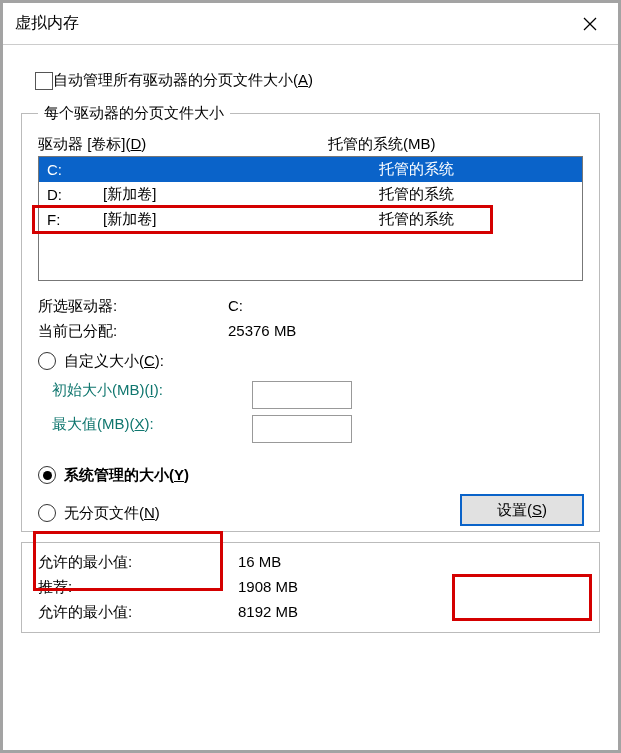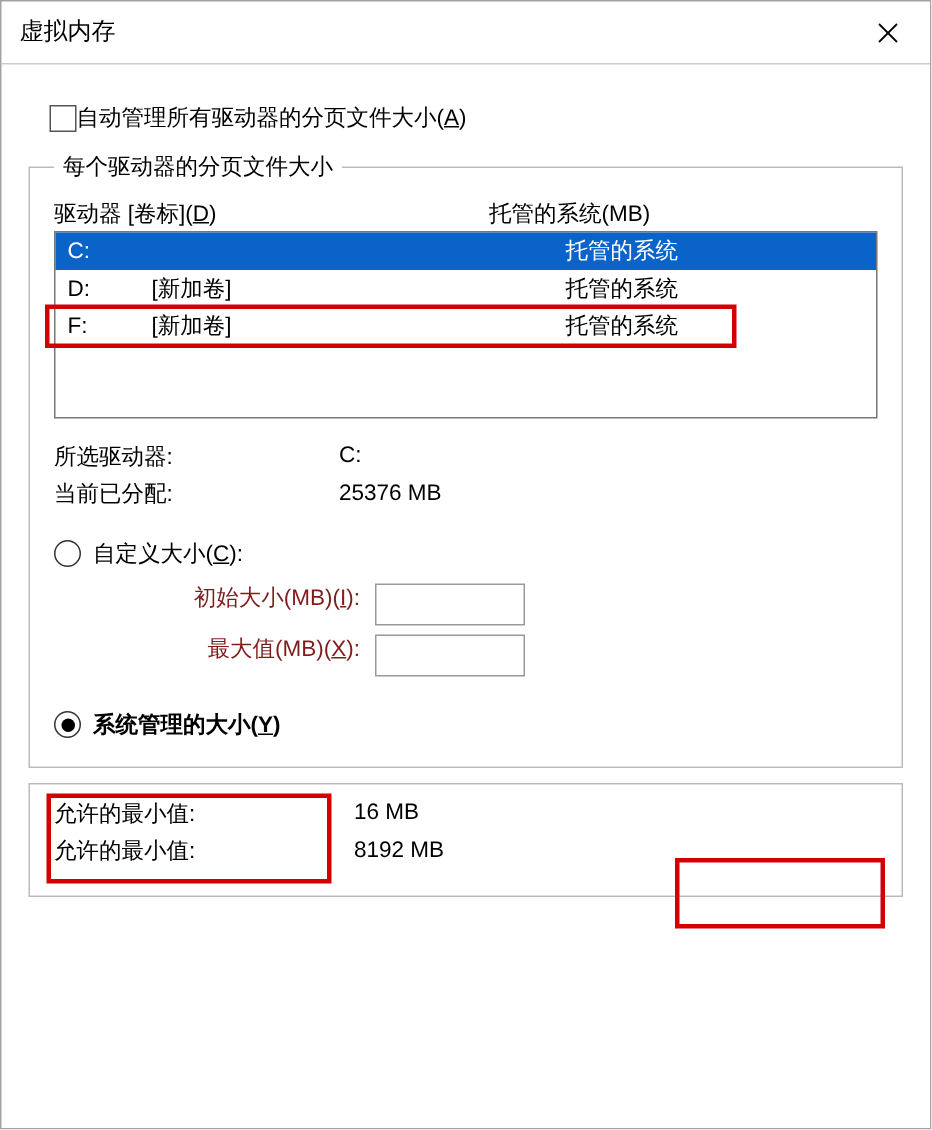--- a/index.html
+++ b/index.html
@@ -8,21 +8,21 @@
     font-size: 15px;
     background: #fff;
     color: #000;
     width: 621px;
     height: 753px;
     overflow: hidden;
   }
   .window {
     width: 621px;
     height: 753px;
-    border: 1px solid #a3a3a3;
+    border: 3px solid #a3a3a3;
     display: flex;
     flex-direction: column;
   }
   .titlebar {
     height: 42px;
     display: flex;
     align-items: center;
     padding-left: 12px;
     border-bottom: 1px solid #ccc;
     position: relative;
@@ -47,21 +47,21 @@
     align-items: center;
     gap: 0;
     margin: 10px 0 14px 14px;
   }
   .checkbox-box {
     width: 18px; height: 18px; border: 1px solid #555; background: #fff;
   }
   fieldset {
     border: 1px solid #bbb;
     margin: 0 0 10px 0;
-    padding: 10px 16px 14px 16px;
+    padding: 10px 16px 4px 16px;
   }
   fieldset legend { padding: 0 6px; font-size: 15px; }
   .headers {
     display: flex;
     margin-top: 2px;
     margin-bottom: 2px;
   }
   .headers .h1 { width: 290px; }
   .headers .h2 { flex: 1; }
   .drive-list {
@@ -90,28 +90,28 @@
     display: flex;
     margin-bottom: 6px;
   }
   .info-row .lab { width: 190px; }
   .info-row .val { }
   .radio-line {
     display: flex;
     align-items: center;
     gap: 8px;
     min-height: 28px;
-    margin-top: 16px;
+    margin-top: 6px;
   }
   .radio-outer {
     width: 18px; height: 18px; border: 1px solid #333; border-radius: 50%;
     display: flex; align-items: center; justify-content: center;
   }
   .radio-dot { width: 9px; height: 9px; border-radius: 50%; background: #000; }
-  .disabled { color: #7f1d1d; text-align: right; }
+  .disabled { color: #0f766e; }
   .num-input {
     width: 100px; height: 28px; border: 1px solid #999; background: #fff;
     margin-left: 10px;
   }
   .indented { margin-left: 14px; margin-top: 6px; }
   .indented .lab { width: 190px; }
   .set-btn {
     width: 122px;
     height: 30px;
     background: #e1e1e1;
@@ -196,27 +196,40 @@
         <div class="num-input"></div>
       </div>
 
       <div class="radio-line" style="margin-top:18px;font-weight:bold;">
         <div class="radio-outer">
           <div class="radio-dot"></div>
         </div>
         <span>系统管理的大小(<u>Y</u>)</span>
       </div>
 
+      <div style="display:flex; align-items:center; margin-top:4px;">
+        <div class="radio-line" style="flex:1;">
+          <div class="radio-outer"></div>
+          <span>无分页文件(<u>N</u>)</span>
+        </div>
+        <div class="set-btn">
+          <span>设置(<u>S</u>)</span>
+        </div>
+      </div>
 
     </fieldset>
 
     <fieldset class="totals">
       <div class="info-row">
         <span class="lab">允许的最小值:</span>
         <span class="val">16 MB</span>
+      </div>
+      <div class="info-row">
+        <span class="lab">推荐:</span>
+        <span class="val">1908 MB</span>
       </div>
       <div class="info-row">
         <span class="lab">允许的最小值:</span>
         <span class="val">8192 MB</span>
       </div>
     </fieldset>
 
     <div class="hl-list"></div>
     <div class="hl-sysmgr"></div>
     <div class="hl-setbtn"></div>

